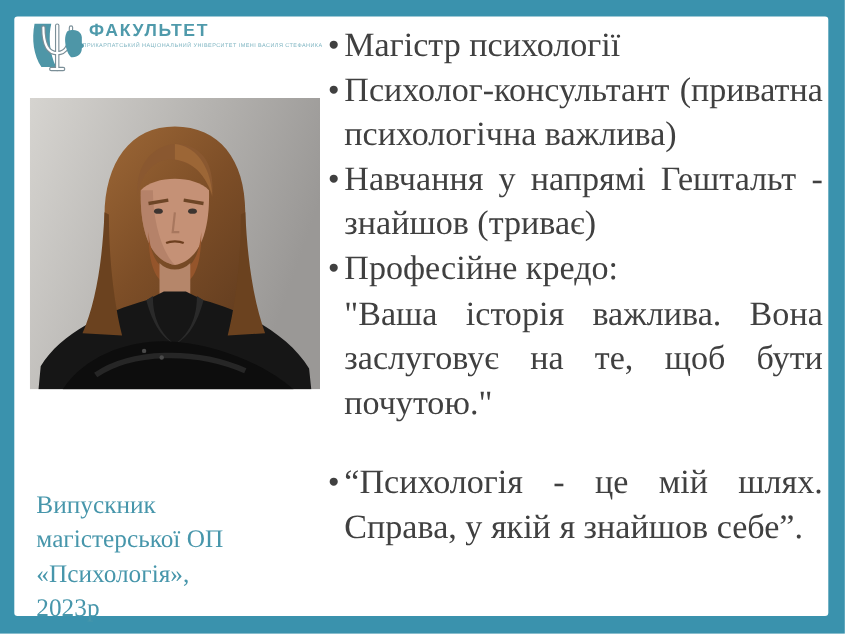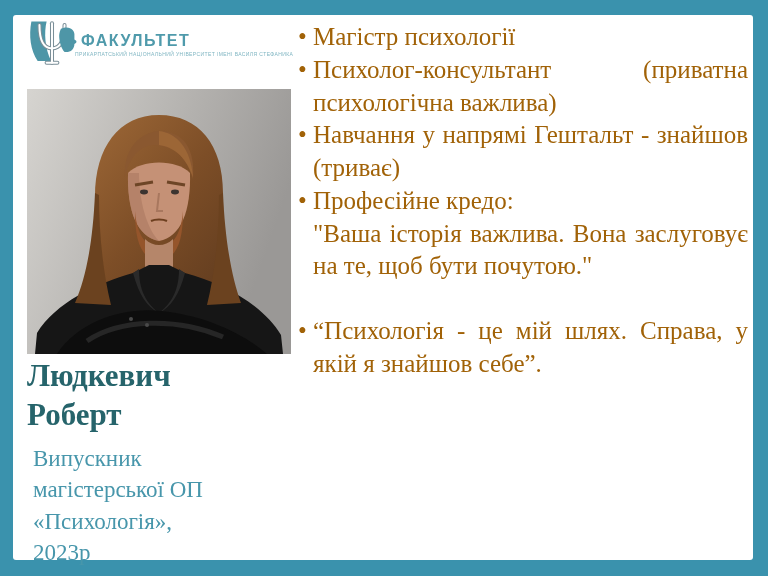--- a/index.html
+++ b/index.html
@@ -11,21 +11,21 @@
   }
   .panel {
     position:absolute; left:13px; top:15px;
     width:740px; height:545px;
     background:#ffffff; border-radius:3px;
   }
 
   
   .logo { position:absolute; left:13px; top:1px; display:flex; align-items:flex-start; }
   .logo-mark { width:52px; height:54px; flex:0 0 auto; }
-  .logo-textcol { margin-left:3px; margin-top:17px; font-family:"Liberation Sans", sans-serif; color:#4f9aab; }
+  .logo-textcol { margin-left:3px; margin-top:5px; font-family:"Liberation Sans", sans-serif; color:#4f9aab; }
   .logo-l1 { font-size:16px; font-weight:bold; letter-spacing:1.5px; line-height:1.0; }
   .logo-l2 { font-size:19px; font-weight:bold; letter-spacing:1px; line-height:1.05; margin-left:-6px; }
   .logo-tag { font-size:5px; letter-spacing:0.4px; color:#7fb5c2; margin-top:2px; white-space:nowrap; margin-left:-6px; }
 
   
   .photo { position:absolute; left:14px; top:74px; width:264px; height:265px; overflow:hidden; }
   .photo svg { display:block; }
 
   
   .name {
@@ -36,21 +36,21 @@
   .caption {
     position:absolute; left:20px; top:428px; width:244px;
     margin:0; font-size:23px; line-height:1.36;
     color:#4796ab; white-space:pre-line;
   }
 
   
   .bullets {
     position:absolute; left:285px; top:6px; width:450px;
     margin:0; padding:0; list-style:none;
-    color:#a16207; font-size:25px; line-height:1.31;
+    color:#404040; font-size:31px; line-height:1.31;
   }
   .bullets li {
     position:relative; padding-left:15px;
     text-align:justify; text-align-last:left;
     white-space:pre-line;
   }
   .bullets li::before { content:"\2022"; position:absolute; left:0; top:0; }
   .bullets li.gap-lg { }
   .bullets li.gap-md { margin-top:32px; }
 </style>
@@ -114,22 +114,20 @@
         <path d="M158,184 C152,206 144,218 132,224 C148,212 152,196 152,180 Z" fill="#2a2a2a"></path>
         <path d="M30,265 C52,232 96,218 134,222 C176,226 216,244 240,265 Z" fill="#0d0d0d"></path>
         <path d="M60,252 C92,230 150,228 196,248" stroke="#262626" stroke-width="5" fill="none"></path>
         <path d="M68,104 C66,150 60,186 48,214 L84,216 C76,184 72,144 72,106 Z" fill="#6b421f"></path>
         <path d="M196,104 C198,150 204,186 214,214 L180,216 C188,184 192,144 192,106 Z" fill="#6b421f"></path>
         <circle cx="120" cy="236" r="2" fill="#4a4a4a"></circle>
         <circle cx="104" cy="230" r="2" fill="#4a4a4a"></circle>
       </svg>
     </div>
 
-    <h1 class="name">Людкевич
-Роберт</h1>
     <p class="caption">Випускник
 магістерської ОП
 «Психологія»,
 2023р</p>
 
     <ul class="bullets">
       <li>Магістр психології</li>
       <li>Психолог-консультант (приватна психологічна важлива)</li>
       <li>Навчання у напрямі Гештальт - знайшов (триває)</li>
       <li class="gap-lg">Професійне кредо:

